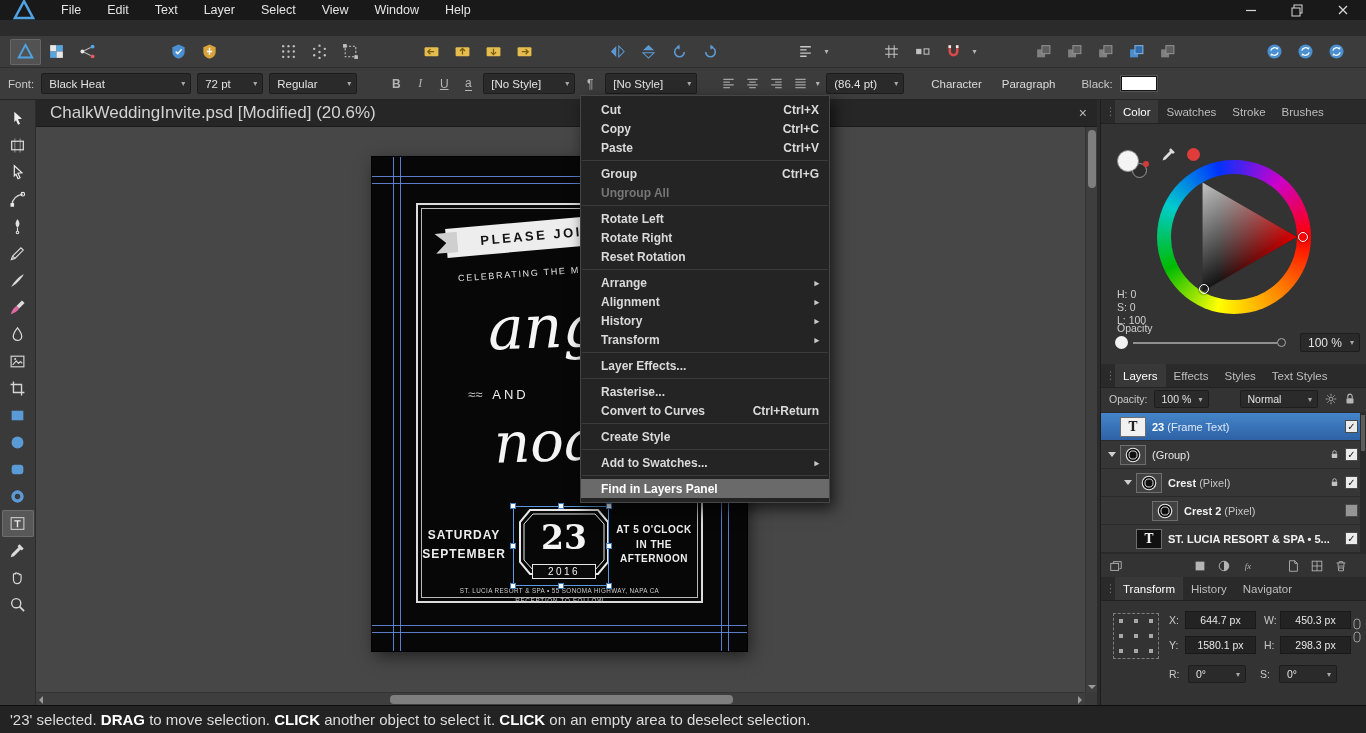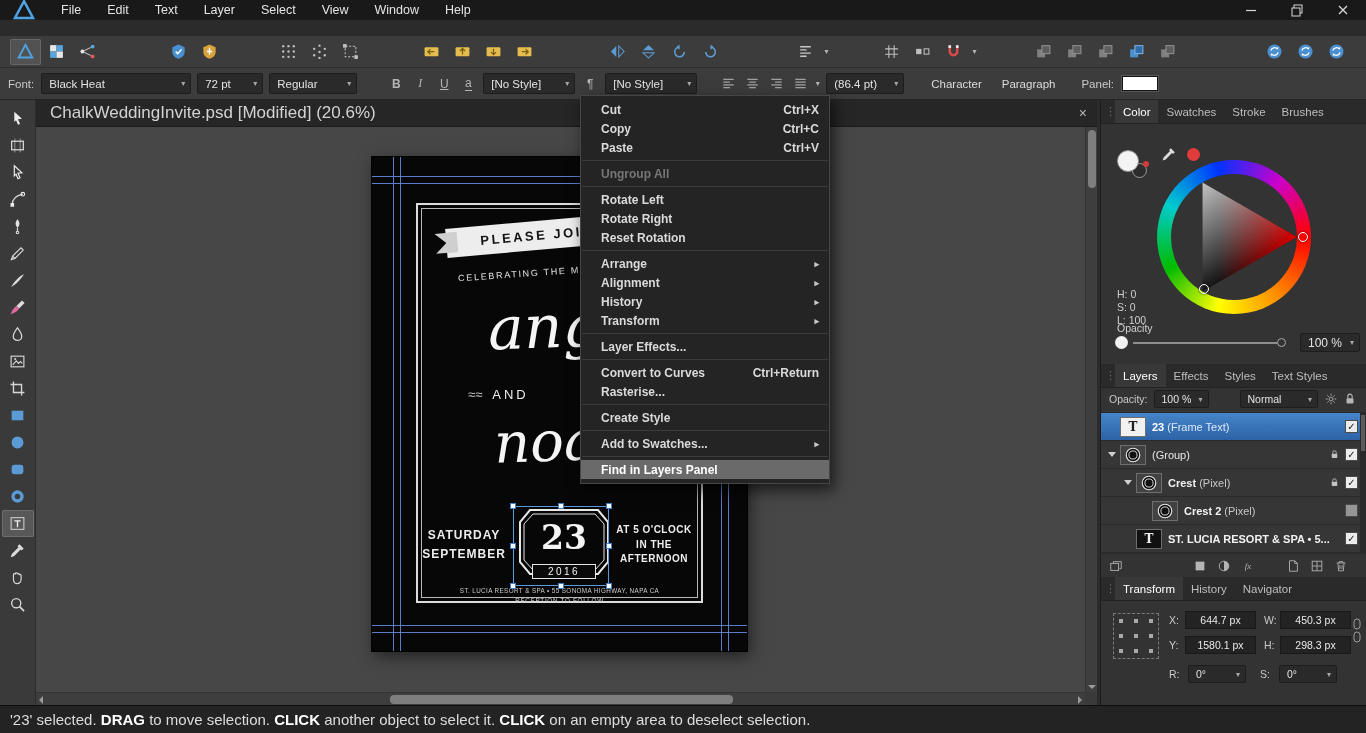--- a/index.html
+++ b/index.html
@@ -534,21 +534,21 @@
           </svg>
         </div>
       <span class="tb-caret">▾</span>
     </div>
     <div class="combo w78 ml12">
         <span>(86.4 pt)</span>
         <span class="caret">▾</span>
       </div>
     <div class="txt-btn ml14">Character</div>
     <div class="txt-btn">Paragraph</div>
-    <span class="lab ml16">Panel:</span>
+    <span class="lab ml16">Black:</span>
     <div class="fill-swatch"></div>
   </div>
 
   <div class="tabbar">
     <div class="doc-tab">ChalkWeddingInvite.psd [Modified] (20.6%)</div>
     <div class="tab-close">×</div>
   </div>
 
   <div class="tools">
     <div id="tool-list" class="tool-list">
@@ -767,20 +767,24 @@
         </div>
         <div class="cm-item">
           <span>Copy</span>
           <span class="sc">Ctrl+C</span>
         </div>
         <div class="cm-item">
           <span>Paste</span>
           <span class="sc">Ctrl+V</span>
         </div>
         <div class="cm-sep"></div>
+        <div class="cm-item">
+          <span>Group</span>
+          <span class="sc">Ctrl+G</span>
+        </div>
         <div class="cm-item dis">
           <span>Ungroup All</span>
         </div>
         <div class="cm-sep"></div>
         <div class="cm-item">
           <span>Rotate Left</span>
         </div>
         <div class="cm-item">
           <span>Rotate Right</span>
         </div>
@@ -803,25 +807,25 @@
         <div class="cm-item">
           <span>Transform</span>
           <span class="cm-sub">▸</span>
         </div>
         <div class="cm-sep"></div>
         <div class="cm-item">
           <span>Layer Effects...</span>
         </div>
         <div class="cm-sep"></div>
         <div class="cm-item">
+          <span>Rasterise...</span>
+        </div>
+        <div class="cm-item">
           <span>Convert to Curves</span>
           <span class="sc">Ctrl+Return</span>
-        </div>
-        <div class="cm-item">
-          <span>Rasterise...</span>
         </div>
         <div class="cm-sep"></div>
         <div class="cm-item">
           <span>Create Style</span>
         </div>
         <div class="cm-sep"></div>
         <div class="cm-item">
           <span>Add to Swatches...</span>
           <span class="cm-sub">▸</span>
         </div>

